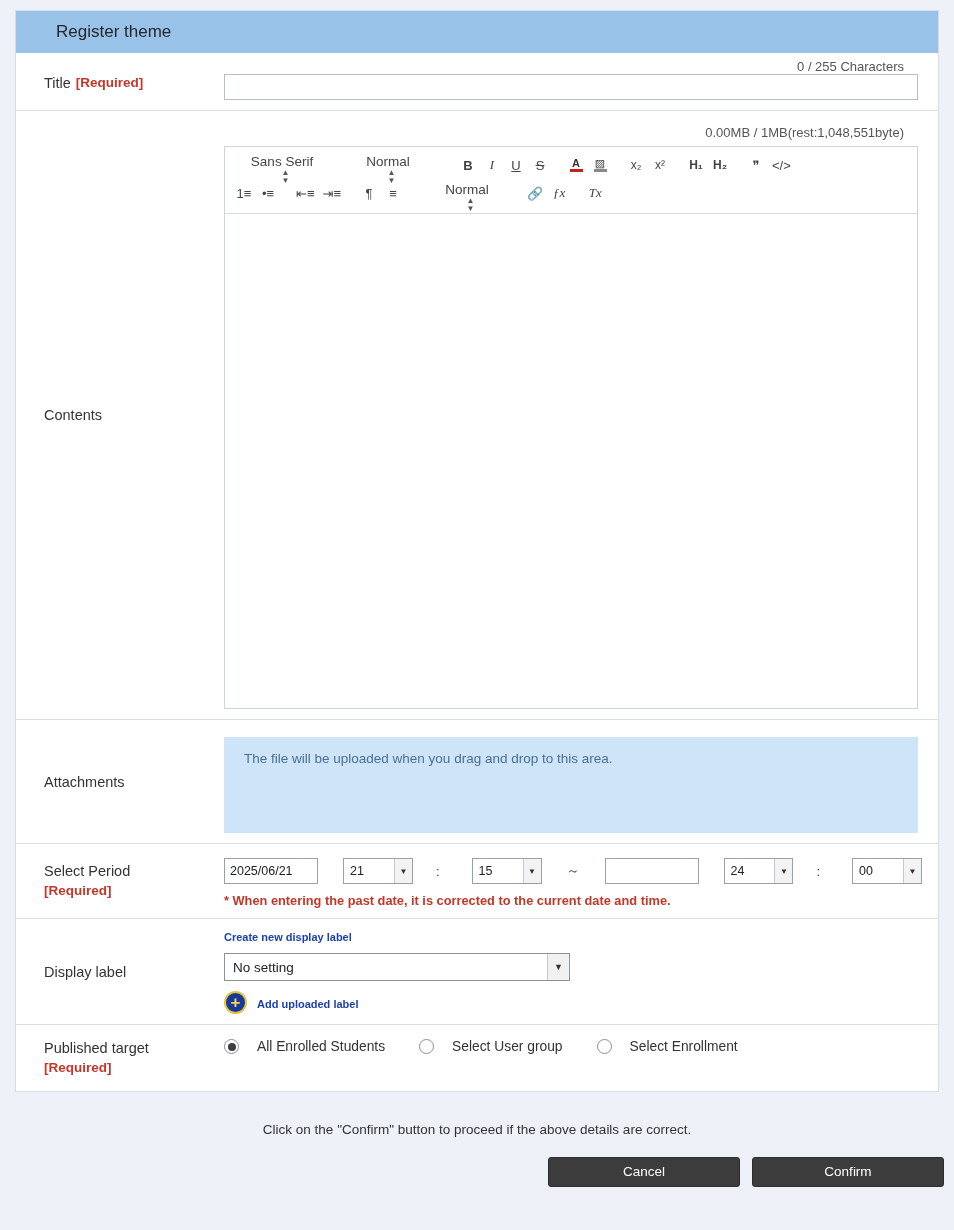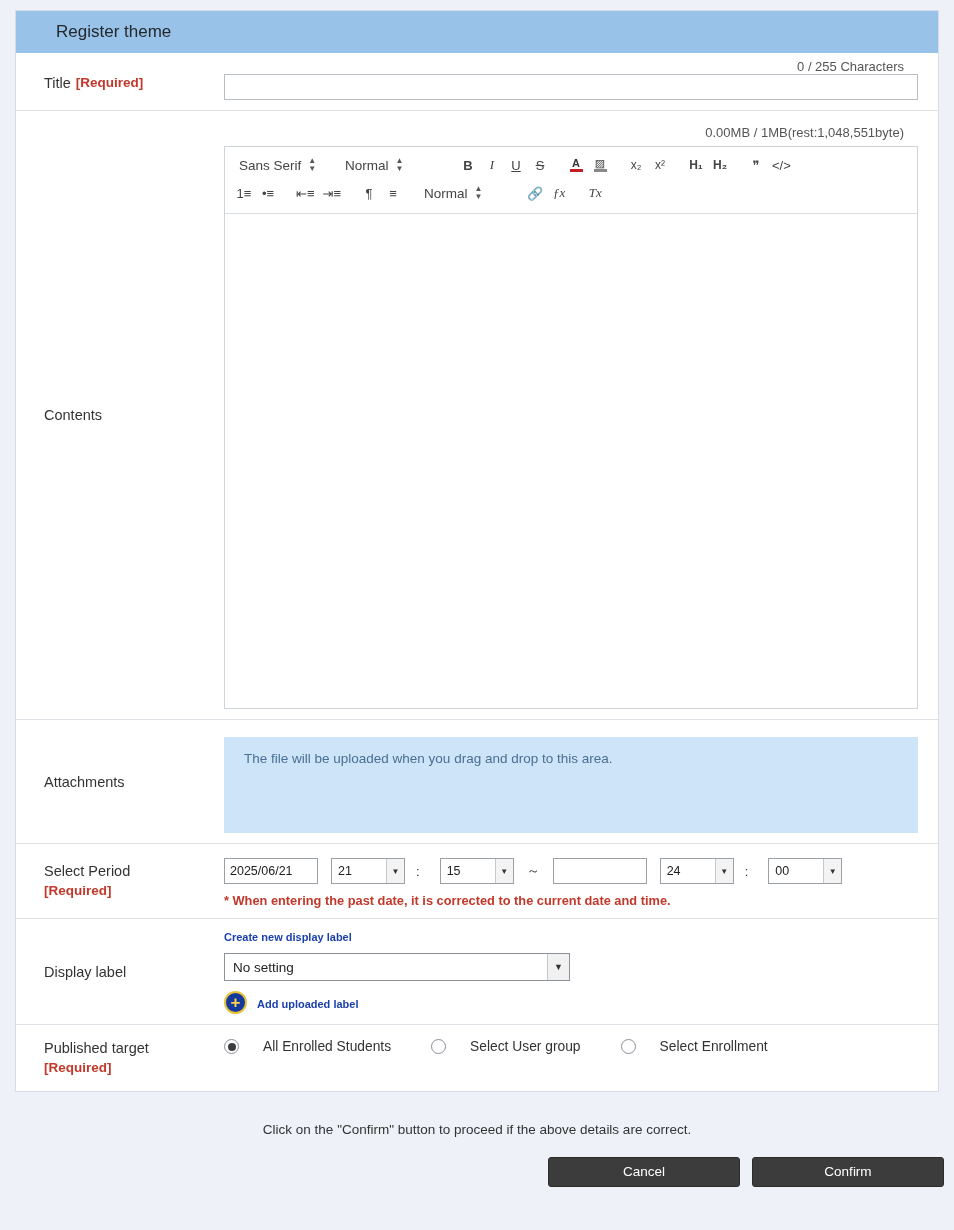--- a/index.html
+++ b/index.html
@@ -125,20 +125,21 @@
   }
   .tb-sel {
     display: inline-flex;
     align-items: center;
     height: 22px;
     font-size: 13.5px;
     color: #444;
     padding: 0 4px 0 6px;
     margin-right: 8px;
     white-space: nowrap;
+    flex-direction: column;
   }
   .tb-sel .arrows {
     font-size: 8px;
     line-height: 8px;
     margin-left: 7px;
     display: inline-flex;
     flex-direction: column;
     color: #555;
   }
   .tb-sel.wide { min-width: 96px; }
@@ -185,21 +186,21 @@
     height: 96px;
     background: #cde4f9;
     color: #4a6f93;
     font-size: 13.5px;
     padding: 14px 0 0 20px;
   }
   
   .period-line {
     display: flex;
     align-items: center;
-    gap: 4px;
+    gap: 16px;
     padding-top: 6px;
   }
   .date-input {
     width: 94px; height: 26px;
     border: 1px solid #9aa0a6;
     font-size: 12.5px;
     padding: 2px 5px;
     color: #222;
     background: #fff;
   }
@@ -286,21 +287,21 @@
     background: #153a9e;
     border: 2px solid #e8c33a;
     color: #ffd24d;
     display: flex; align-items: center; justify-content: center;
     font-size: 17px; font-weight: bold; line-height: 1;
   }
   
   .radio-line {
     display: flex;
     align-items: center;
-    gap: 24px;
+    gap: 18px;
     padding-top: 6px;
   }
   .radio {
     width: 15px; height: 15px; border-radius: 50%;
     border: 1px solid #8b9097;
     background: #fff;
     display: inline-flex;
     align-items: center;
     justify-content: center;
     flex: 0 0 auto;

